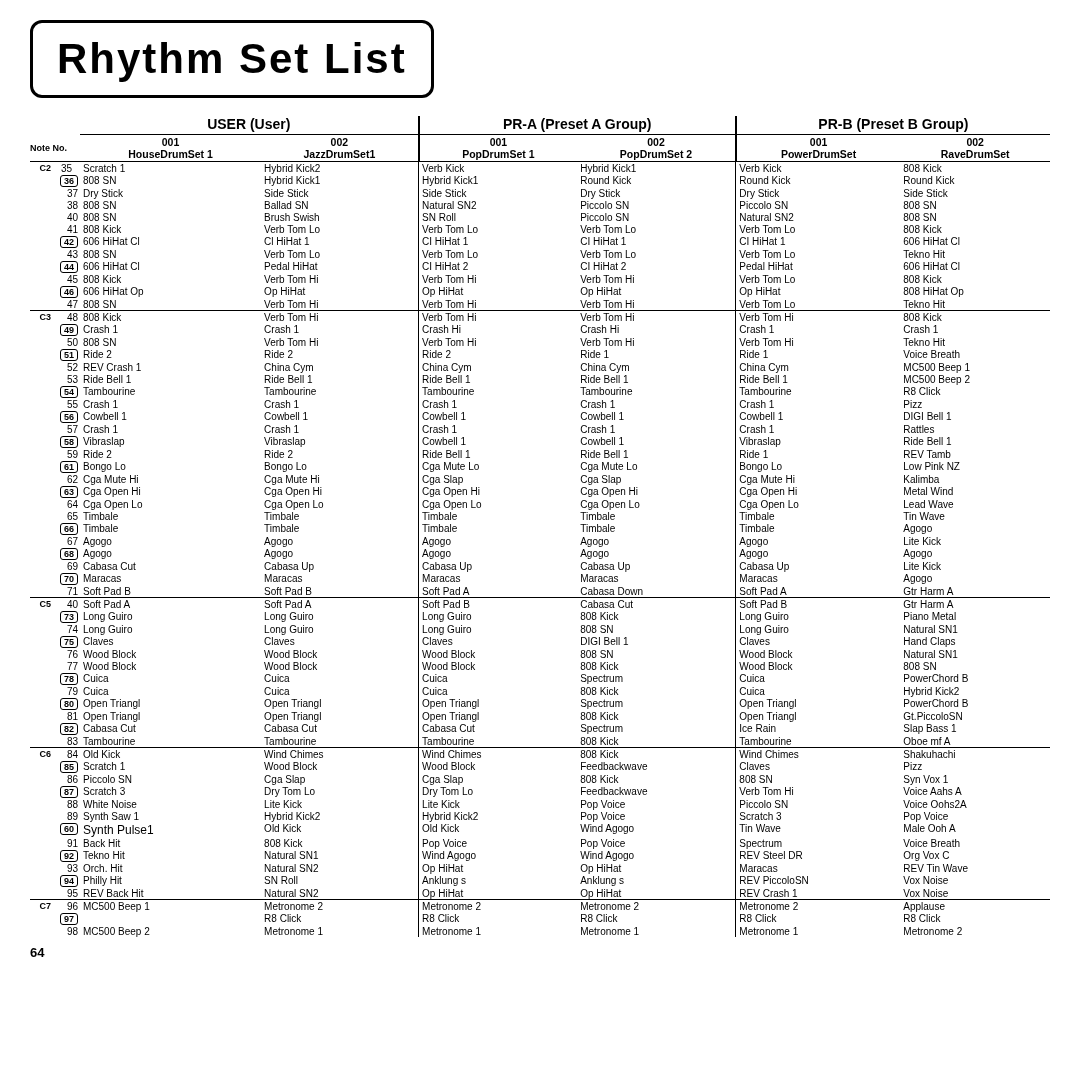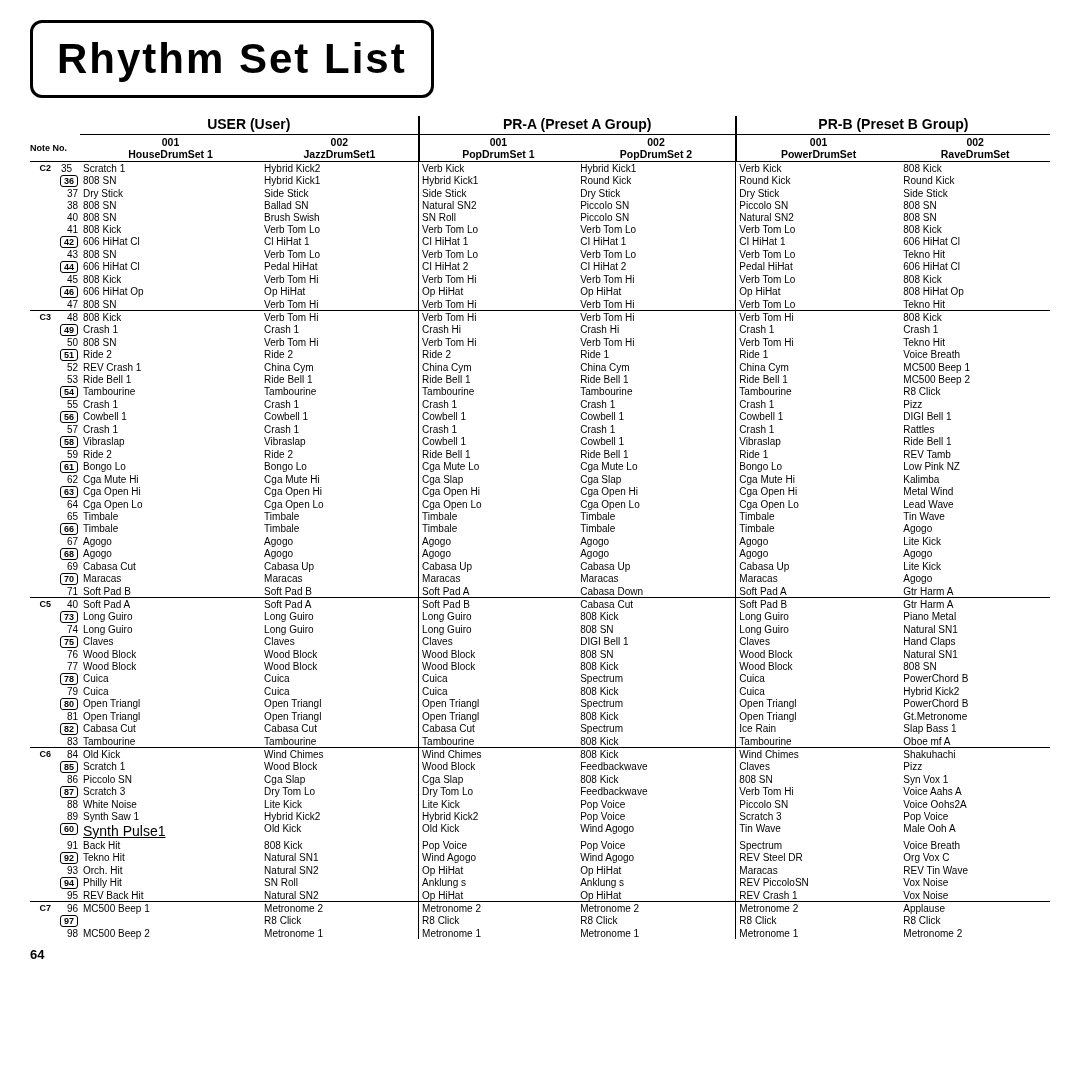--- a/index.html
+++ b/index.html
@@ -536,21 +536,21 @@
         <td style="font-size: 10px; padding: 0.5px 3px;">PowerChord B</td>
       </tr>
       <tr>
         <td style="font-size: 9px; font-weight: bold; text-align: right; padding-right: 1px; white-space: nowrap; width: 22px;"></td>
         <td style="text-align: right; padding-right: 2px; width: 28px;">81</td>
         <td style="font-size: 10px; padding: 0.5px 3px;">Open Triangl</td>
         <td style="font-size: 10px; padding: 0.5px 3px;">Open Triangl</td>
         <td style="font-size: 10px; padding: 0.5px 3px; border-left: 1.5px solid rgb(0, 0, 0);">Open Triangl</td>
         <td style="font-size: 10px; padding: 0.5px 3px;">808 Kick</td>
         <td style="font-size: 10px; padding: 0.5px 3px; border-left: 1.5px solid rgb(0, 0, 0);">Open Triangl</td>
-        <td style="font-size: 10px; padding: 0.5px 3px;">Gt.Metronome</td>
+        <td style="font-size: 10px; padding: 0.5px 3px;">Gt.PiccoloSN</td>
       </tr>
       <tr>
         <td style="font-size: 9px; font-weight: bold; text-align: right; padding-right: 1px; white-space: nowrap; width: 22px;"></td>
         <td style="text-align: right; padding-right: 2px; width: 28px;"><span class="note-box">82</span></td>
         <td style="font-size: 10px; padding: 0.5px 3px;">Cabasa Cut</td>
         <td style="font-size: 10px; padding: 0.5px 3px;">Cabasa Cut</td>
         <td style="font-size: 10px; padding: 0.5px 3px; border-left: 1.5px solid rgb(0, 0, 0);">Cabasa Cut</td>
         <td style="font-size: 10px; padding: 0.5px 3px;">Spectrum</td>
         <td style="font-size: 10px; padding: 0.5px 3px; border-left: 1.5px solid rgb(0, 0, 0);">Ice Rain</td>
         <td style="font-size: 10px; padding: 0.5px 3px;">Slap Bass 1</td>
@@ -621,21 +621,21 @@
         <td style="font-size: 10px; padding: 0.5px 3px;">Synth Saw 1</td>
         <td style="font-size: 10px; padding: 0.5px 3px;">Hybrid Kick2</td>
         <td style="font-size: 10px; padding: 0.5px 3px; border-left: 1.5px solid rgb(0, 0, 0);">Hybrid Kick2</td>
         <td style="font-size: 10px; padding: 0.5px 3px;">Pop Voice</td>
         <td style="font-size: 10px; padding: 0.5px 3px; border-left: 1.5px solid rgb(0, 0, 0);">Scratch 3</td>
         <td style="font-size: 10px; padding: 0.5px 3px;">Pop Voice</td>
       </tr>
       <tr>
         <td style="font-size: 9px; font-weight: bold; text-align: right; padding-right: 1px; white-space: nowrap; width: 22px;"></td>
         <td style="text-align: right; padding-right: 2px; width: 28px;"><span class="note-box">60</span></td>
-        <td style="font-size: 14px; padding: 0.5px 3px; text-decoration: underline;">Synth Pulse1</td>
+        <td style="font-size: 12px; padding: 0.5px 3px;">Synth Pulse1</td>
         <td style="font-size: 10px; padding: 0.5px 3px;">Old Kick</td>
         <td style="font-size: 10px; padding: 0.5px 3px; border-left: 1.5px solid rgb(0, 0, 0);">Old Kick</td>
         <td style="font-size: 10px; padding: 0.5px 3px;">Wind Agogo</td>
         <td style="font-size: 10px; padding: 0.5px 3px; border-left: 1.5px solid rgb(0, 0, 0);">Tin Wave</td>
         <td style="font-size: 10px; padding: 0.5px 3px;">Male Ooh A</td>
       </tr>
       <tr>
         <td style="font-size: 9px; font-weight: bold; text-align: right; padding-right: 1px; white-space: nowrap; width: 22px;"></td>
         <td style="text-align: right; padding-right: 2px; width: 28px;">91</td>
         <td style="font-size: 10px; padding: 0.5px 3px;">Back Hit</td>

